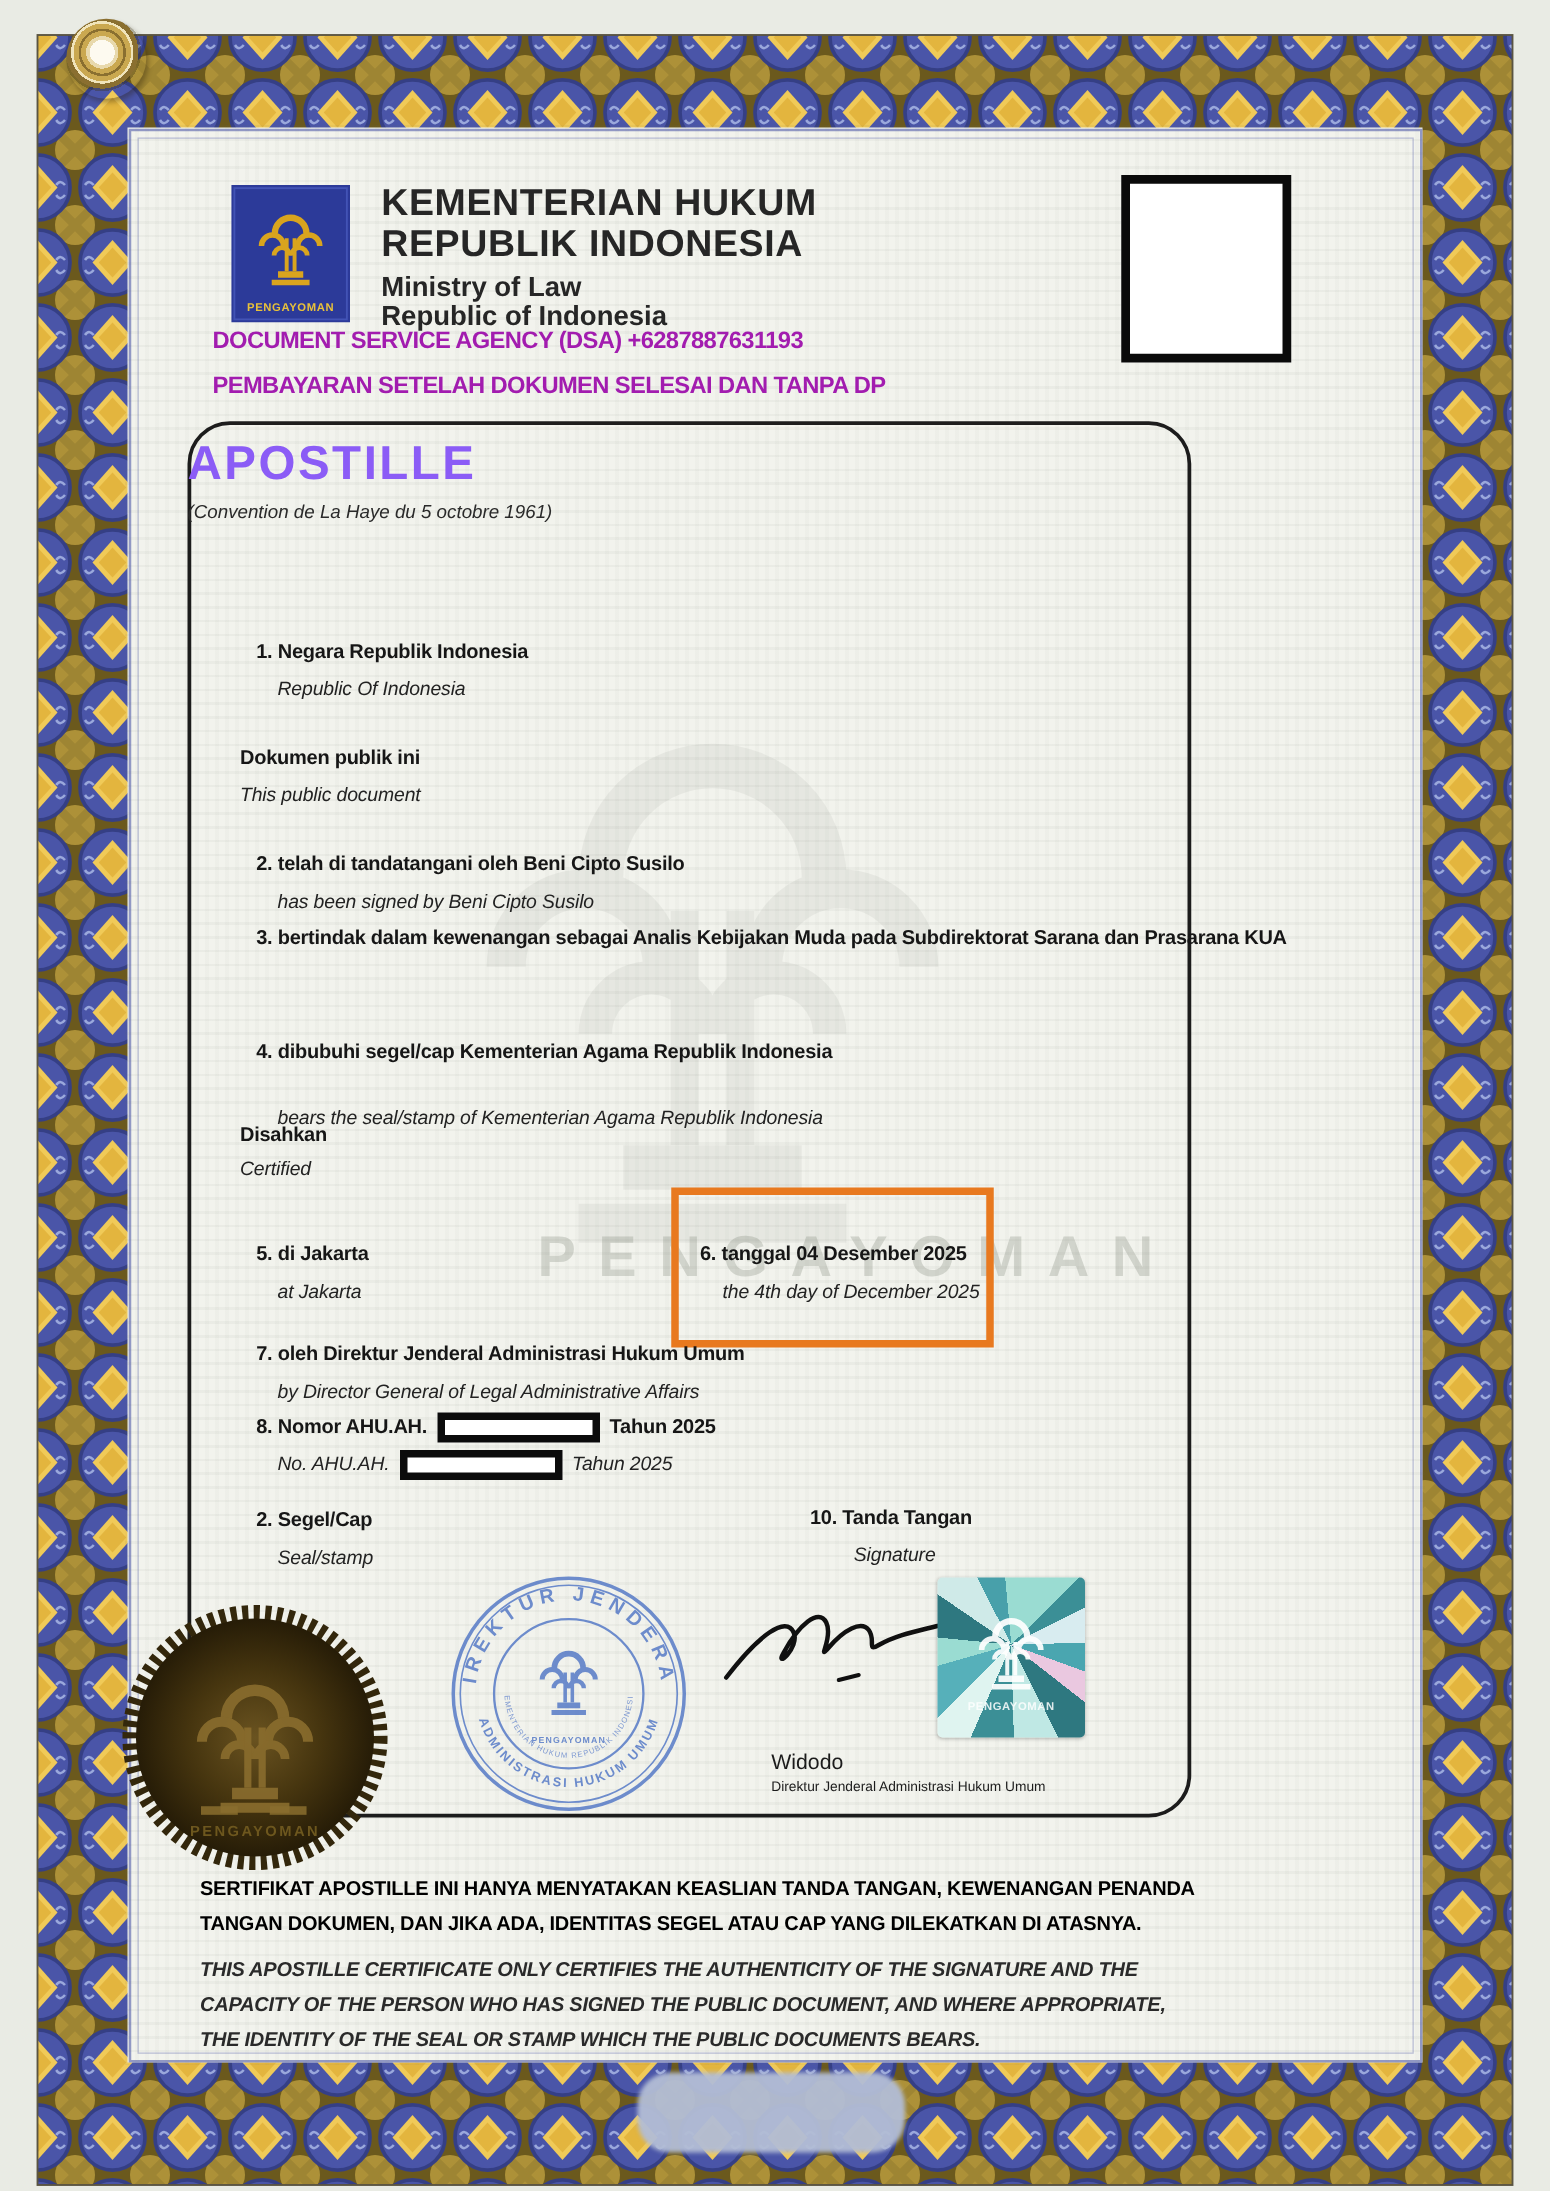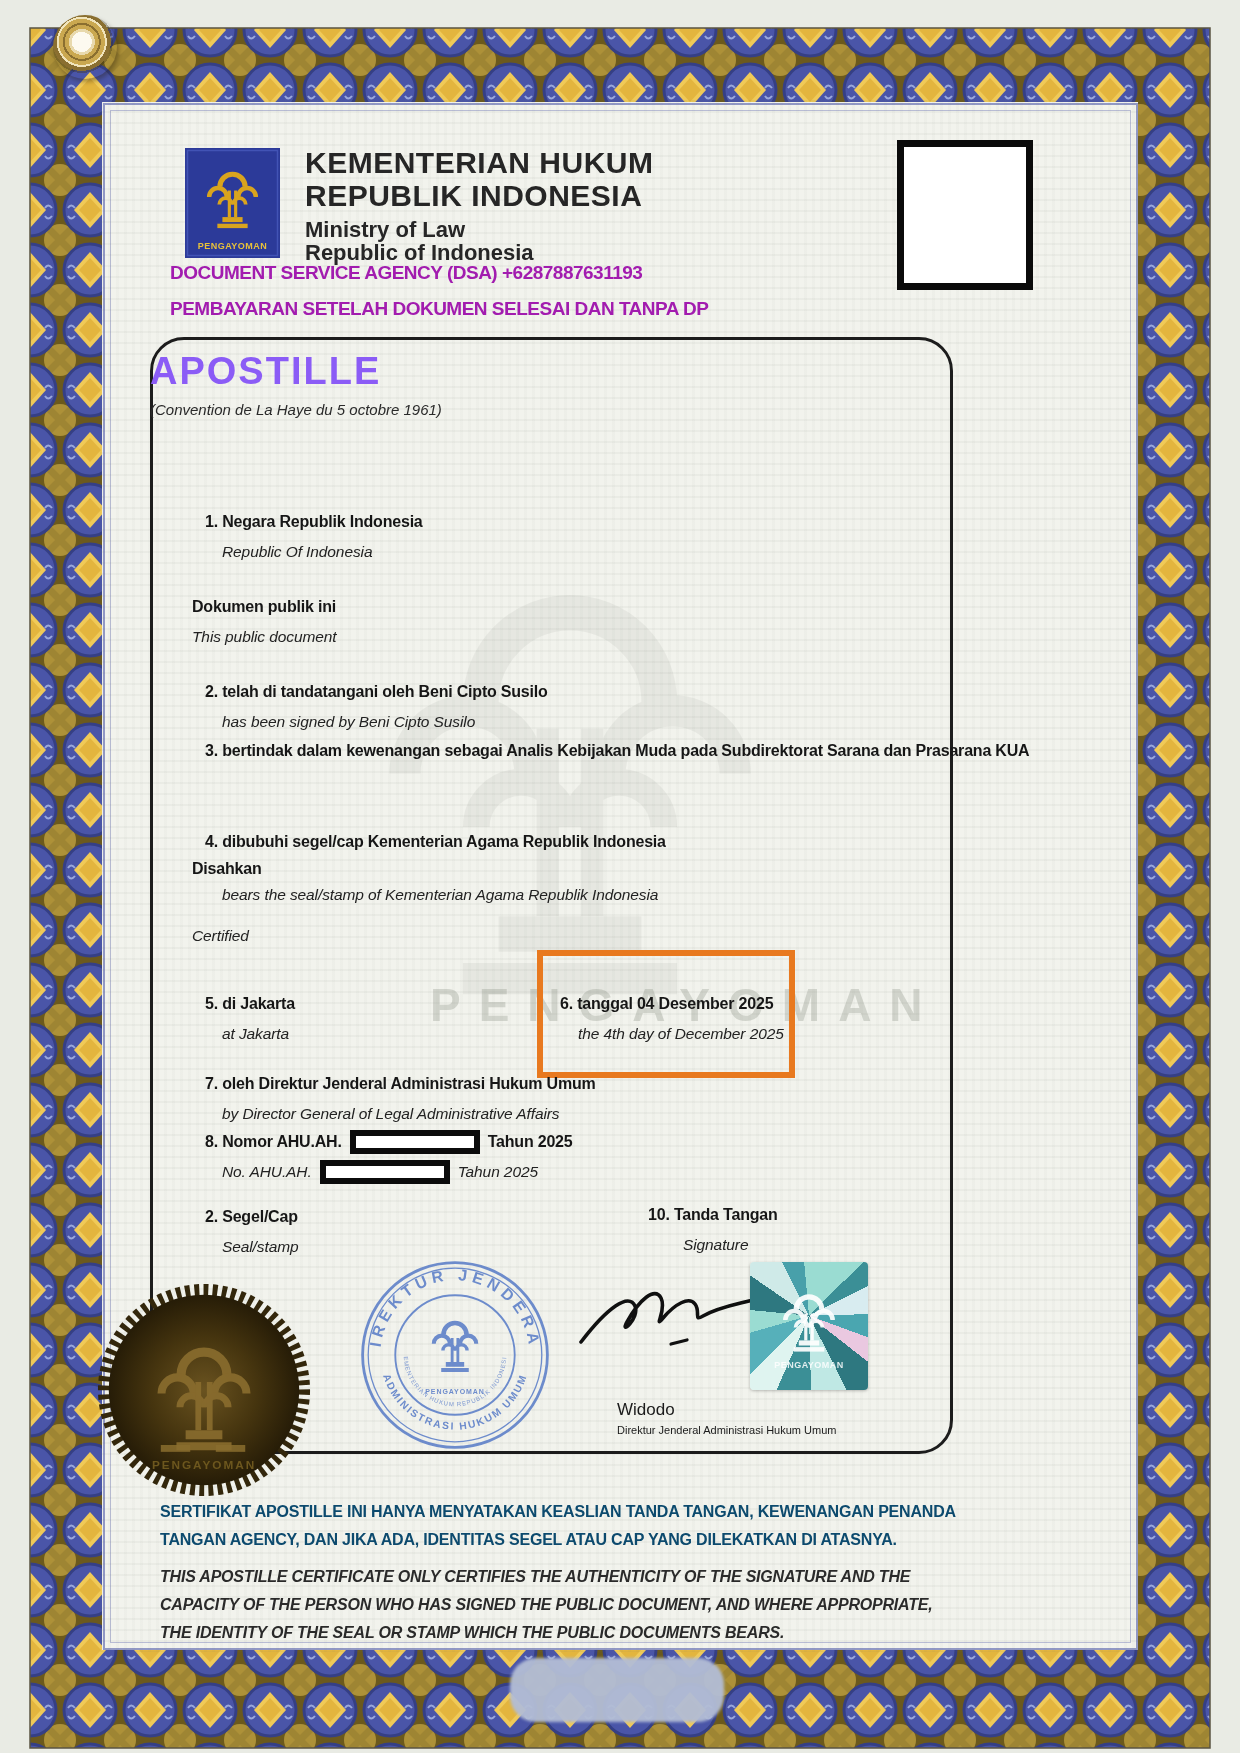--- a/index.html
+++ b/index.html
@@ -19,21 +19,21 @@
   .blue-frame-inner{left:110px;top:110px;width:1019px;height:1531px;border:1px solid rgba(112,122,182,0.45);}
   .cert-box{left:150px;top:337px;width:797px;height:1111px;border:3px solid #1c1c1c;border-radius:34px;}
   .ministry-id{font-size:30px;font-weight:bold;letter-spacing:0.5px;color:#262626;}
   .ministry-en{font-size:22px;font-weight:bold;color:#262626;}
   .promo{font-size:19px;font-weight:bold;color:#a21caf;letter-spacing:-0.5px;}
   .apostille-title{font-size:38px;font-weight:bold;letter-spacing:2px;color:#8b5cf6;}
   .apostille-sub{font-size:15px;font-style:italic;color:#2a2a2a;}
   .redact-bar{display:inline-block;width:118px;height:12px;background:#ffffff;border:6px solid #0b0b0b;vertical-align:middle;}
   .photo-redact{left:897px;top:140px;width:122px;height:136px;background:#ffffff;border:7px solid #0a0a0a;}
   .date-box{left:537px;top:950px;width:246px;height:116px;border:6px solid #e8791f;}
-  .footer-id{font-size:16px;font-weight:bold;letter-spacing:-0.2px;color:#0c4a6e;}
+  .footer-id{font-size:16px;font-weight:bold;letter-spacing:-0.2px;color:#000000;}
   .footer-en{font-size:16px;font-weight:bold;font-style:italic;letter-spacing:-0.2px;color:#2a2a2a;}
   .grommet{left:53px;top:15px;width:64px;height:64px;border-radius:50%;
      background:radial-gradient(circle at 45% 42%, #fdfaf0 0 10px, #e8d9ad 10px 13px, #caa850 13px 17px,
        #8a6f30 17px 19px, #caa850 19px 23px, #f0e4bb 23px 25px, #8a6f30 25px 29px,
        rgba(60,50,20,0.35) 29px 31px, rgba(0,0,0,0) 31px);
      box-shadow:2px 3px 4px rgba(40,30,10,0.35);}
   .hologram{left:750px;top:1262px;width:118px;height:128px;border-radius:4px;
      background:conic-gradient(from 20deg at 50% 42%, #9adcd2 0 7%, #3b8f96 7% 12%, #d8ecf0 12% 19%,
        #4aa6b0 19% 25%, #eac8e0 25% 30%, #2e7880 30% 37%, #bfe8e4 37% 44%, #3b8f96 44% 51%,
        #dff4f0 51% 57%, #56b0ba 57% 65%, #9adcd2 65% 71%, #2e7880 71% 79%, #cfeae8 79% 87%,
@@ -132,21 +132,21 @@
   <div class="abs item-italic centered" style="left:192px;top:628px;width:800px">This public document</div>
 
   <div class="abs item-bold nowrap" style="left:205px;top:683px">2. telah di tandatangani oleh Beni Cipto Susilo</div>
   <div class="abs item-italic nowrap" style="left:222px;top:713px">has been signed by Beni Cipto Susilo</div>
 
   <div class="abs item-bold nowrap" style="left:205px;top:742px">3. bertindak dalam kewenangan sebagai Analis Kebijakan Muda pada Subdirektorat Sarana dan Prasarana KUA</div>
 
   <div class="abs item-bold nowrap" style="left:205px;top:833px">4. dibubuhi segel/cap Kementerian Agama Republik Indonesia</div>
   <div class="abs item-italic nowrap" style="left:222px;top:886px">bears the seal/stamp of Kementerian Agama Republik Indonesia</div>
 
-  <div class="abs item-bold centered" style="left:192px;top:860px;width:800px">Disahkan</div>
+  <div class="abs item-bold centered" style="left:192px;top:900px;width:800px">Disahkan</div>
   <div class="abs item-italic centered" style="left:192px;top:927px;width:800px">Certified</div>
 
   <div class="abs date-box"></div>
 
   <div class="abs item-bold nowrap" style="left:205px;top:995px">5. di Jakarta</div>
   <div class="abs item-italic nowrap" style="left:222px;top:1025px">at Jakarta</div>
   <div class="abs item-bold nowrap" style="left:560px;top:995px">6. tanggal 04 Desember 2025</div>
   <div class="abs item-italic nowrap" style="left:578px;top:1025px">the 4th day of December 2025</div>
 
   <div class="abs item-bold nowrap" style="left:205px;top:1075px">7. oleh Direktur Jenderal Administrasi Hukum Umum</div>
@@ -215,20 +215,20 @@
     </defs>
     <circle r="102" fill="none" stroke="#33270c" stroke-width="12" stroke-dasharray="5 4.4"></circle>
     <circle r="97" fill="url(#gg)"></circle>
     <use href="#emblem" x="-60" y="-76" width="120" height="152" style="color:#8a6d2e" opacity="0.9"></use>
     <rect x="-44" y="56" width="30" height="7" fill="#8a6d2e" opacity="0.85"></rect>
     <rect x="12" y="56" width="30" height="7" fill="#8a6d2e" opacity="0.85"></rect>
     <text y="80" text-anchor="middle" font-size="12" font-weight="bold" fill="#6d571e" letter-spacing="2">PENGAYOMAN</text>
   </svg>
 
   <div class="abs footer-id centered" style="left:160px;top:1503px;width:800px">SERTIFIKAT APOSTILLE INI HANYA MENYATAKAN KEASLIAN TANDA TANGAN, KEWENANGAN PENANDA</div>
-  <div class="abs footer-id centered" style="left:160px;top:1531px;width:800px">TANGAN AGENCY, DAN JIKA ADA, IDENTITAS SEGEL ATAU CAP YANG DILEKATKAN DI ATASNYA.</div>
+  <div class="abs footer-id centered" style="left:160px;top:1531px;width:800px">TANGAN DOKUMEN, DAN JIKA ADA, IDENTITAS SEGEL ATAU CAP YANG DILEKATKAN DI ATASNYA.</div>
   <div class="abs footer-en centered" style="left:160px;top:1568px;width:800px">THIS APOSTILLE CERTIFICATE ONLY CERTIFIES THE AUTHENTICITY OF THE SIGNATURE AND THE</div>
   <div class="abs footer-en centered" style="left:160px;top:1596px;width:800px">CAPACITY OF THE PERSON WHO HAS SIGNED THE PUBLIC DOCUMENT, AND WHERE APPROPRIATE,</div>
   <div class="abs footer-en centered" style="left:160px;top:1624px;width:800px">THE IDENTITY OF THE SEAL OR STAMP WHICH THE PUBLIC DOCUMENTS BEARS.</div>
 
   <div class="abs blur-redact"></div>
 
 </div>
 
 </body></html>

